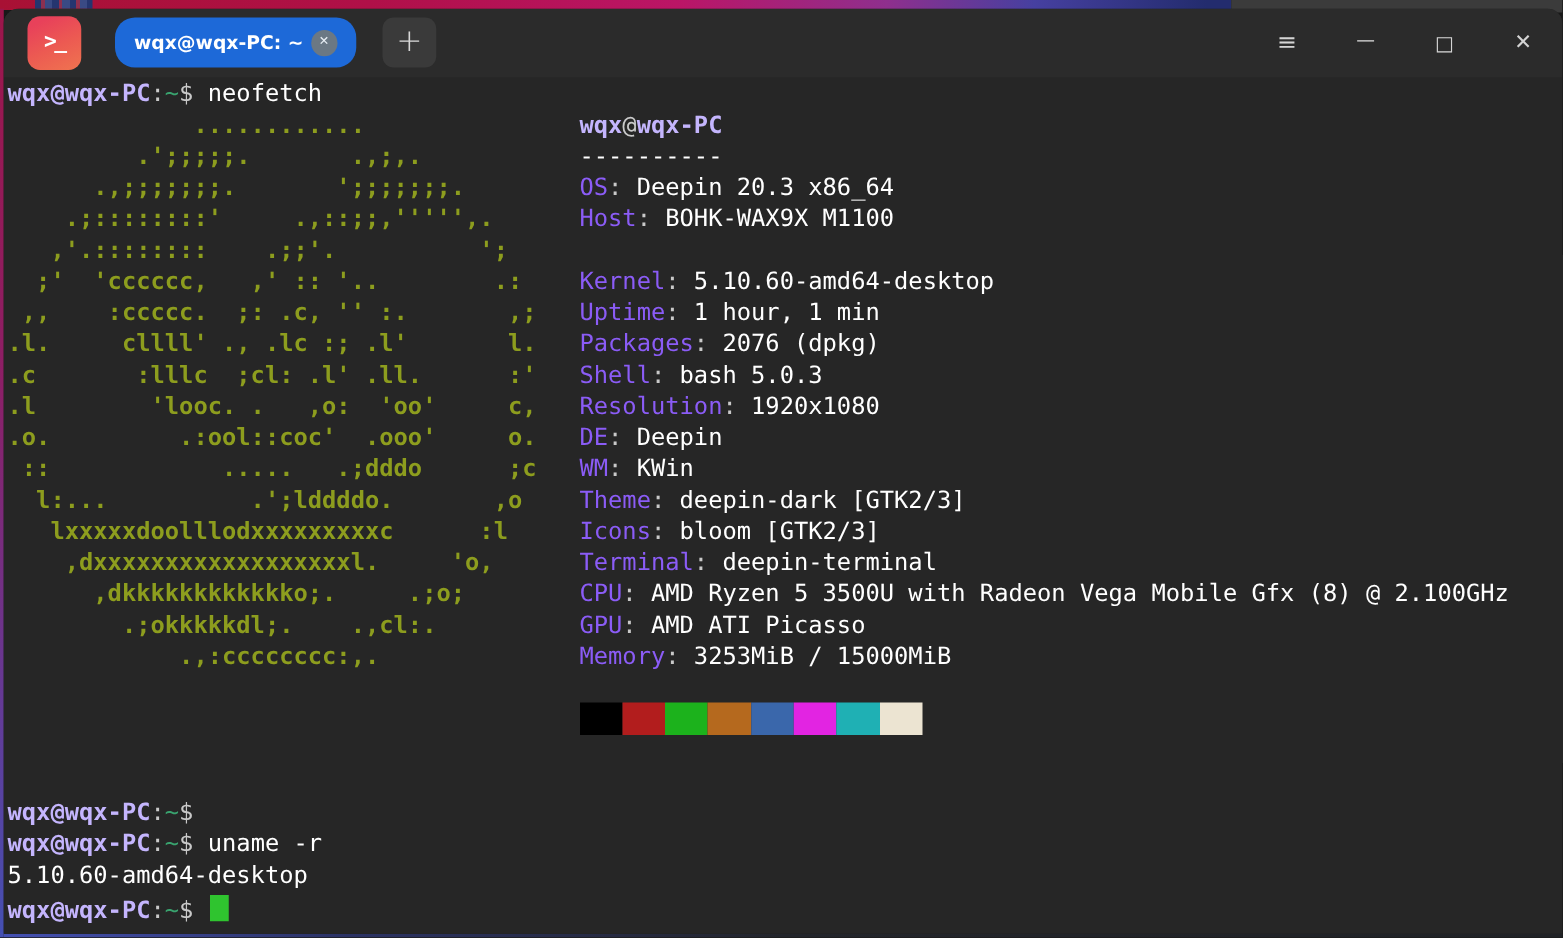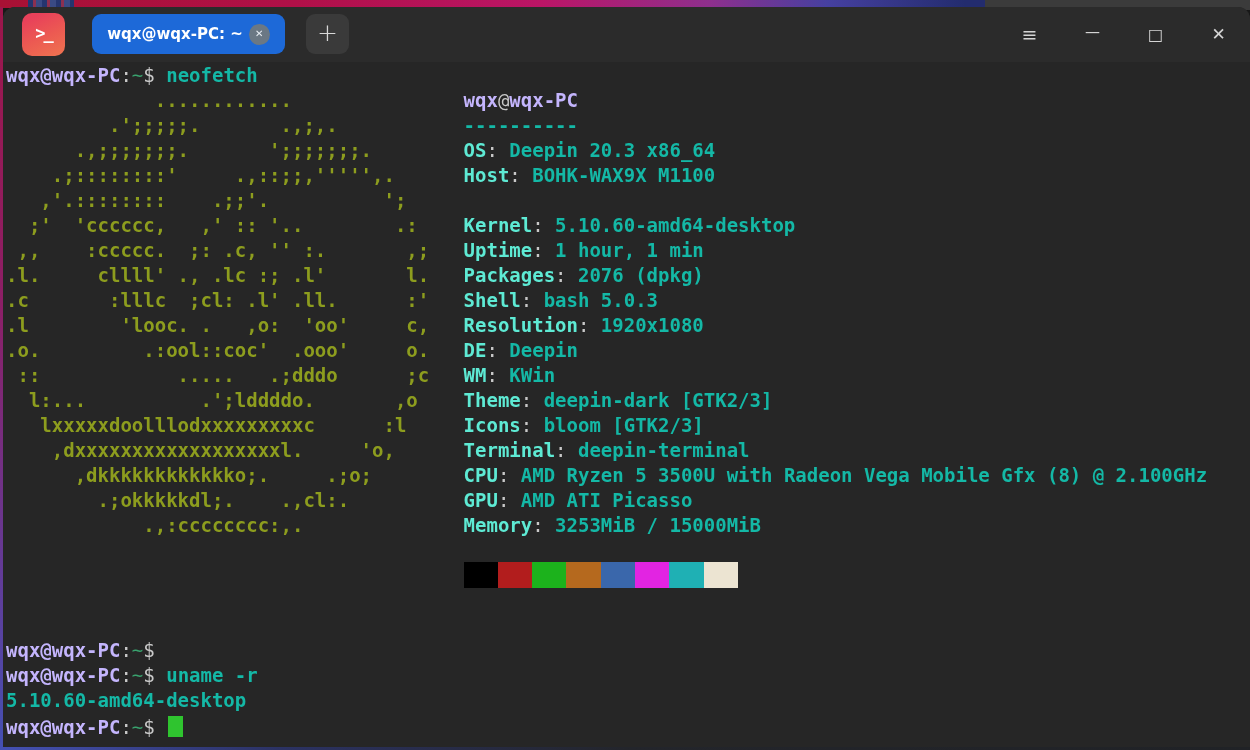--- a/index.html
+++ b/index.html
@@ -21,21 +21,21 @@
   .window { position:absolute; left:3px; top:7px; width:1247px; height:740px;
     background:#262626; border-radius:12px 12px 0 0; overflow:hidden; }
   .titlebar { position:relative; height:55px; background:#2b2b2b; }
 
   .app-icon { position:absolute; left:19px; top:6px; width:43px; height:43px; border-radius:10px;
     background:linear-gradient(155deg,#e8415a 15%,#ec5a52 55%,#ef7150 95%);
     color:#ffffff; font-family:"DejaVu Sans Mono", monospace; font-weight:bold; font-size:17px;
     display:flex; align-items:center; justify-content:center; letter-spacing:-2px; }
   .app-icon span { transform:translateY(-2px); }
 
-  .tab { position:absolute; left:89px; top:7px; width:193px; height:40px; border-radius:9px;
+  .tab { position:absolute; left:89px; top:7px; width:193px; height:40px; border-radius:16px;
     background:#1d69d8; display:flex; align-items:center; justify-content:center; }
   .tab-label { color:#ffffff; font-size:15px; font-weight:bold; margin-right:6px; }
   .tab-close { width:21px; height:21px; border-radius:50%; background:#6b7884;
     display:flex; align-items:center; justify-content:center; cursor:pointer; }
   .tab-close span { color:#e8eef4; font-size:10px; line-height:1; }
 
   .new-tab { position:absolute; left:303px; top:7px; width:43px; height:40px; border-radius:9px;
     background:#3a3a3a; color:#d8d8d8; font-size:25px; font-weight:200;
     display:flex; align-items:center; justify-content:center; cursor:pointer; }
   .new-tab span{ transform:translateY(-2px); }
@@ -47,24 +47,24 @@
   .ctrl .glyph-menu { font-size:19px; }
   .ctrl .glyph-min { font-size:15px; transform:translateY(-2px); }
   .ctrl .glyph-max { font-size:16px; }
 
   
   .screen { position:relative; width:100%; height:685px; background:#262626;
     font-family:"DejaVu Sans Mono", monospace; font-size:19px; line-height:25px;
     padding:1px 0 0 3px; white-space:pre; }
   .row { height:25px; white-space:pre; }
   .c-user  { color:#c4b5fd; font-weight:bold; }
-  .c-label { color:#5eead4; font-weight:bold;text-align:right; }
+  .c-label { color:#8b5cf6; font-weight:normal;text-align:right; }
   .c-fg    { color:#c9c9c9; }
   .c-tilde { color:#39a26e; }
-  .c-val   { color:#14b8a6;font-weight:bold; }
+  .c-val   { color:#ffffff; }
   .c-art   { color:#8d9d1e; font-weight:bold; }
   .cursor  { display:inline-block; width:15px; height:21px; background:#2fc42f;
     margin-left:2px; transform:translateY(3px); }
   .swatch  { display:inline-block; width:34.3px; height:26px; vertical-align:top; margin-top:-1px; }
 </style>
 </head>
 <body>
 
 <div class="stage">
 

